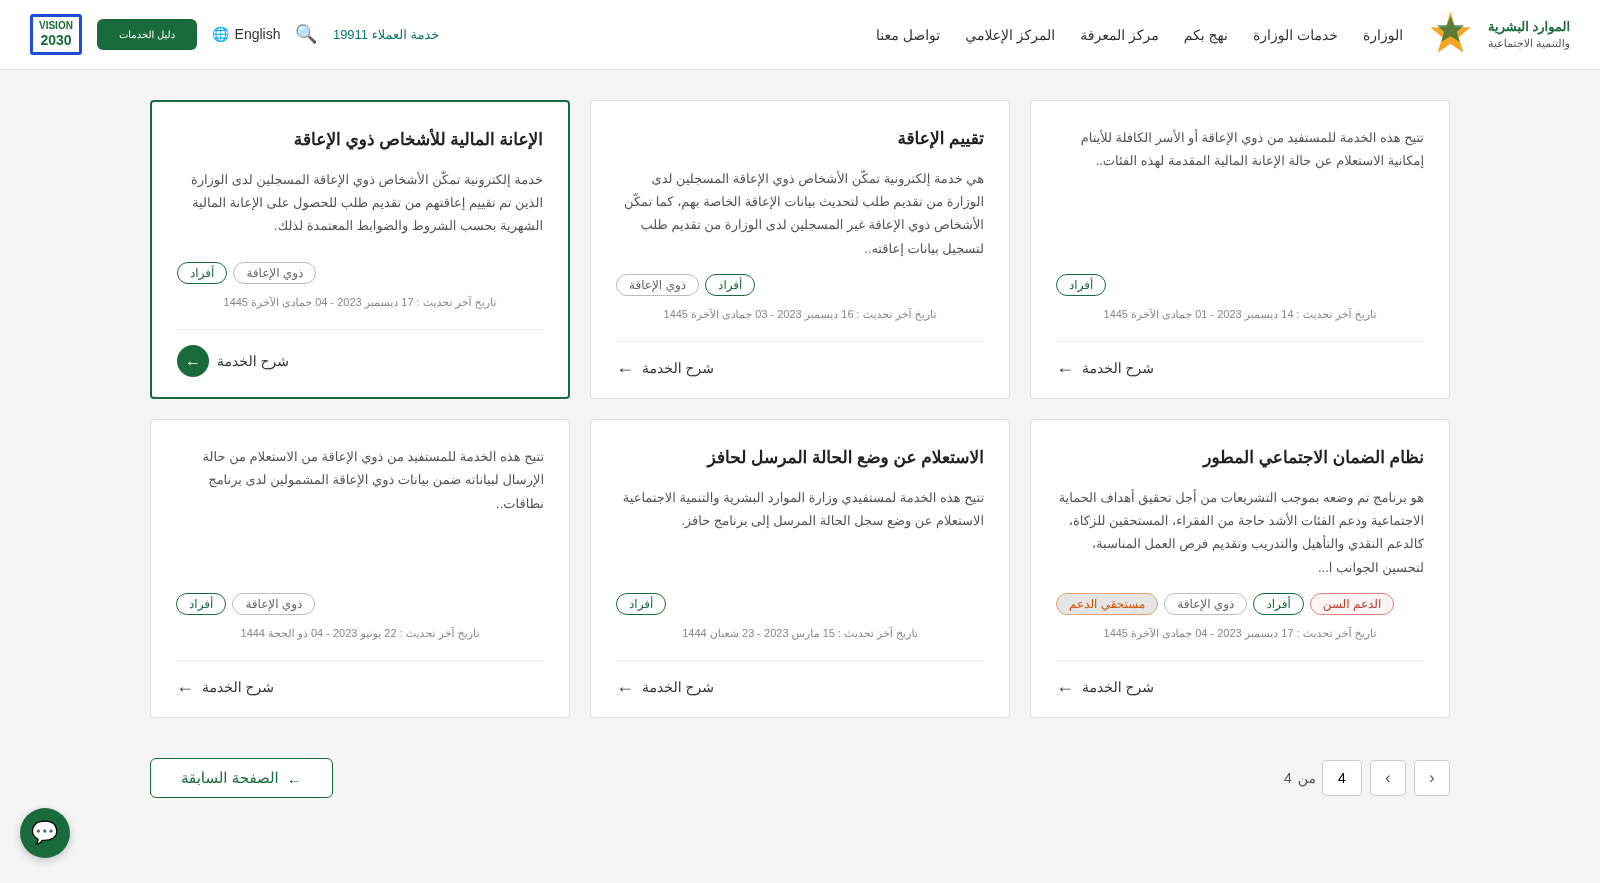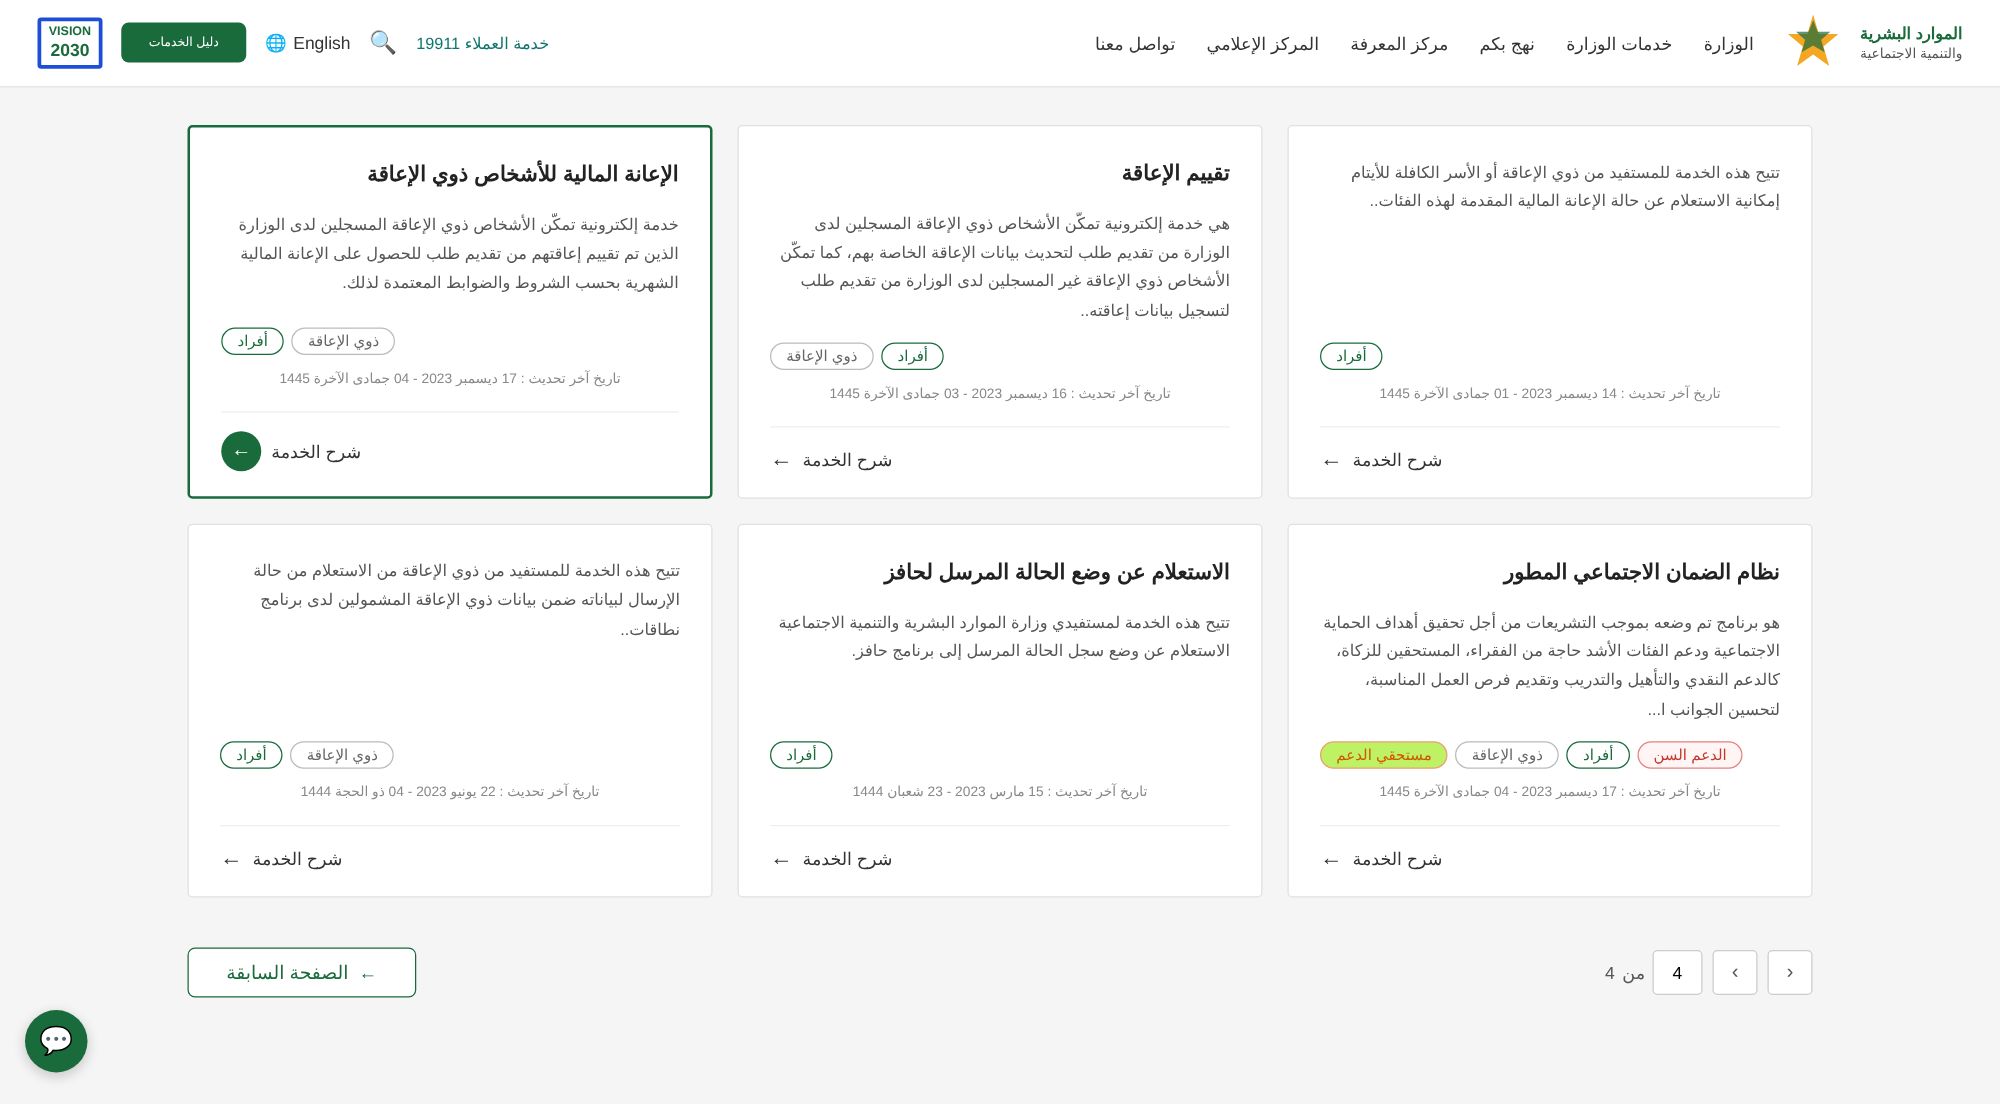--- a/index.html
+++ b/index.html
@@ -167,21 +167,21 @@
       background: transparent;
     }
     .tag-pink {
       color: #c0392b;
       border-color: #e88080;
       background: #fff5f5;
     }
     .tag-orange {
       color: #d35400;
       border-color: #e8a070;
-      background: #bef264;
+      background: #e5e5e5;
     }
 
     .card-date {
       font-size: 11px;
       color: #888;
       text-align: center;
       margin-top: 12px;
       direction: rtl;
     }
 

